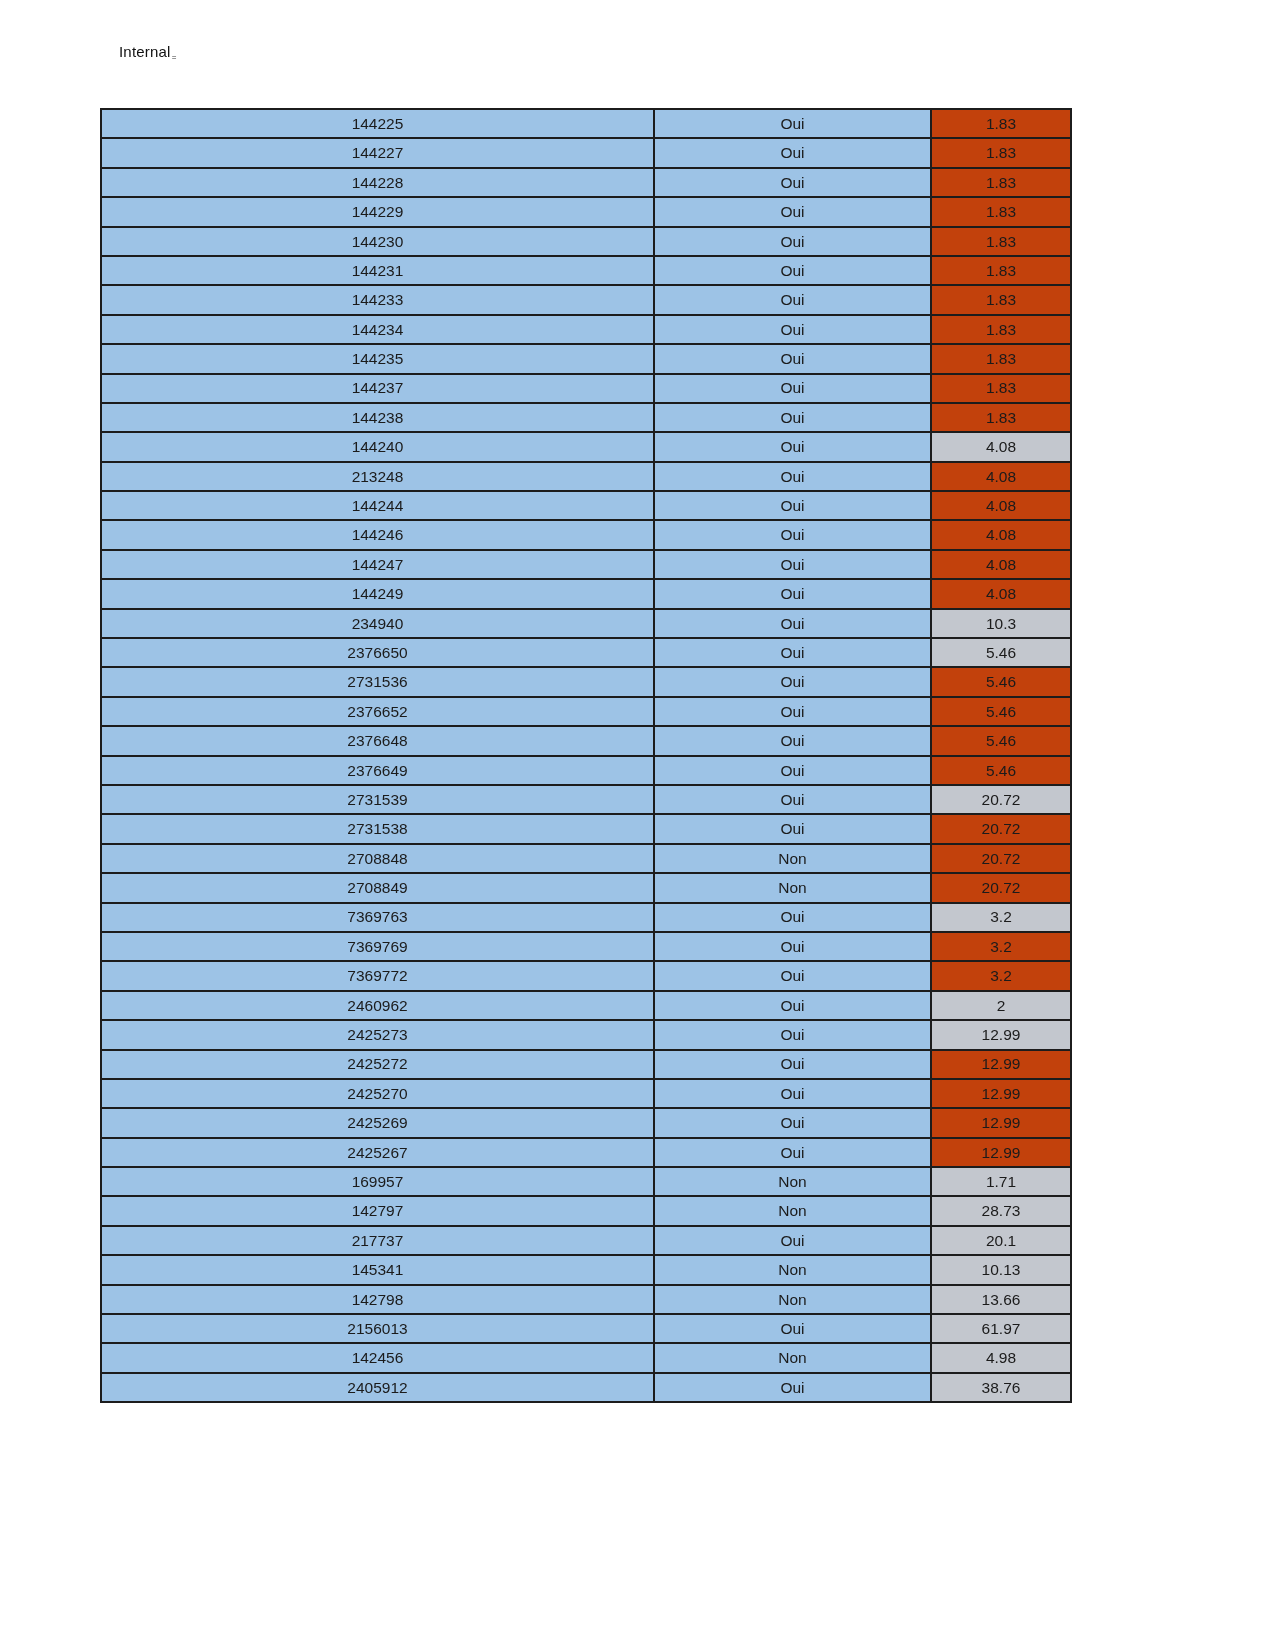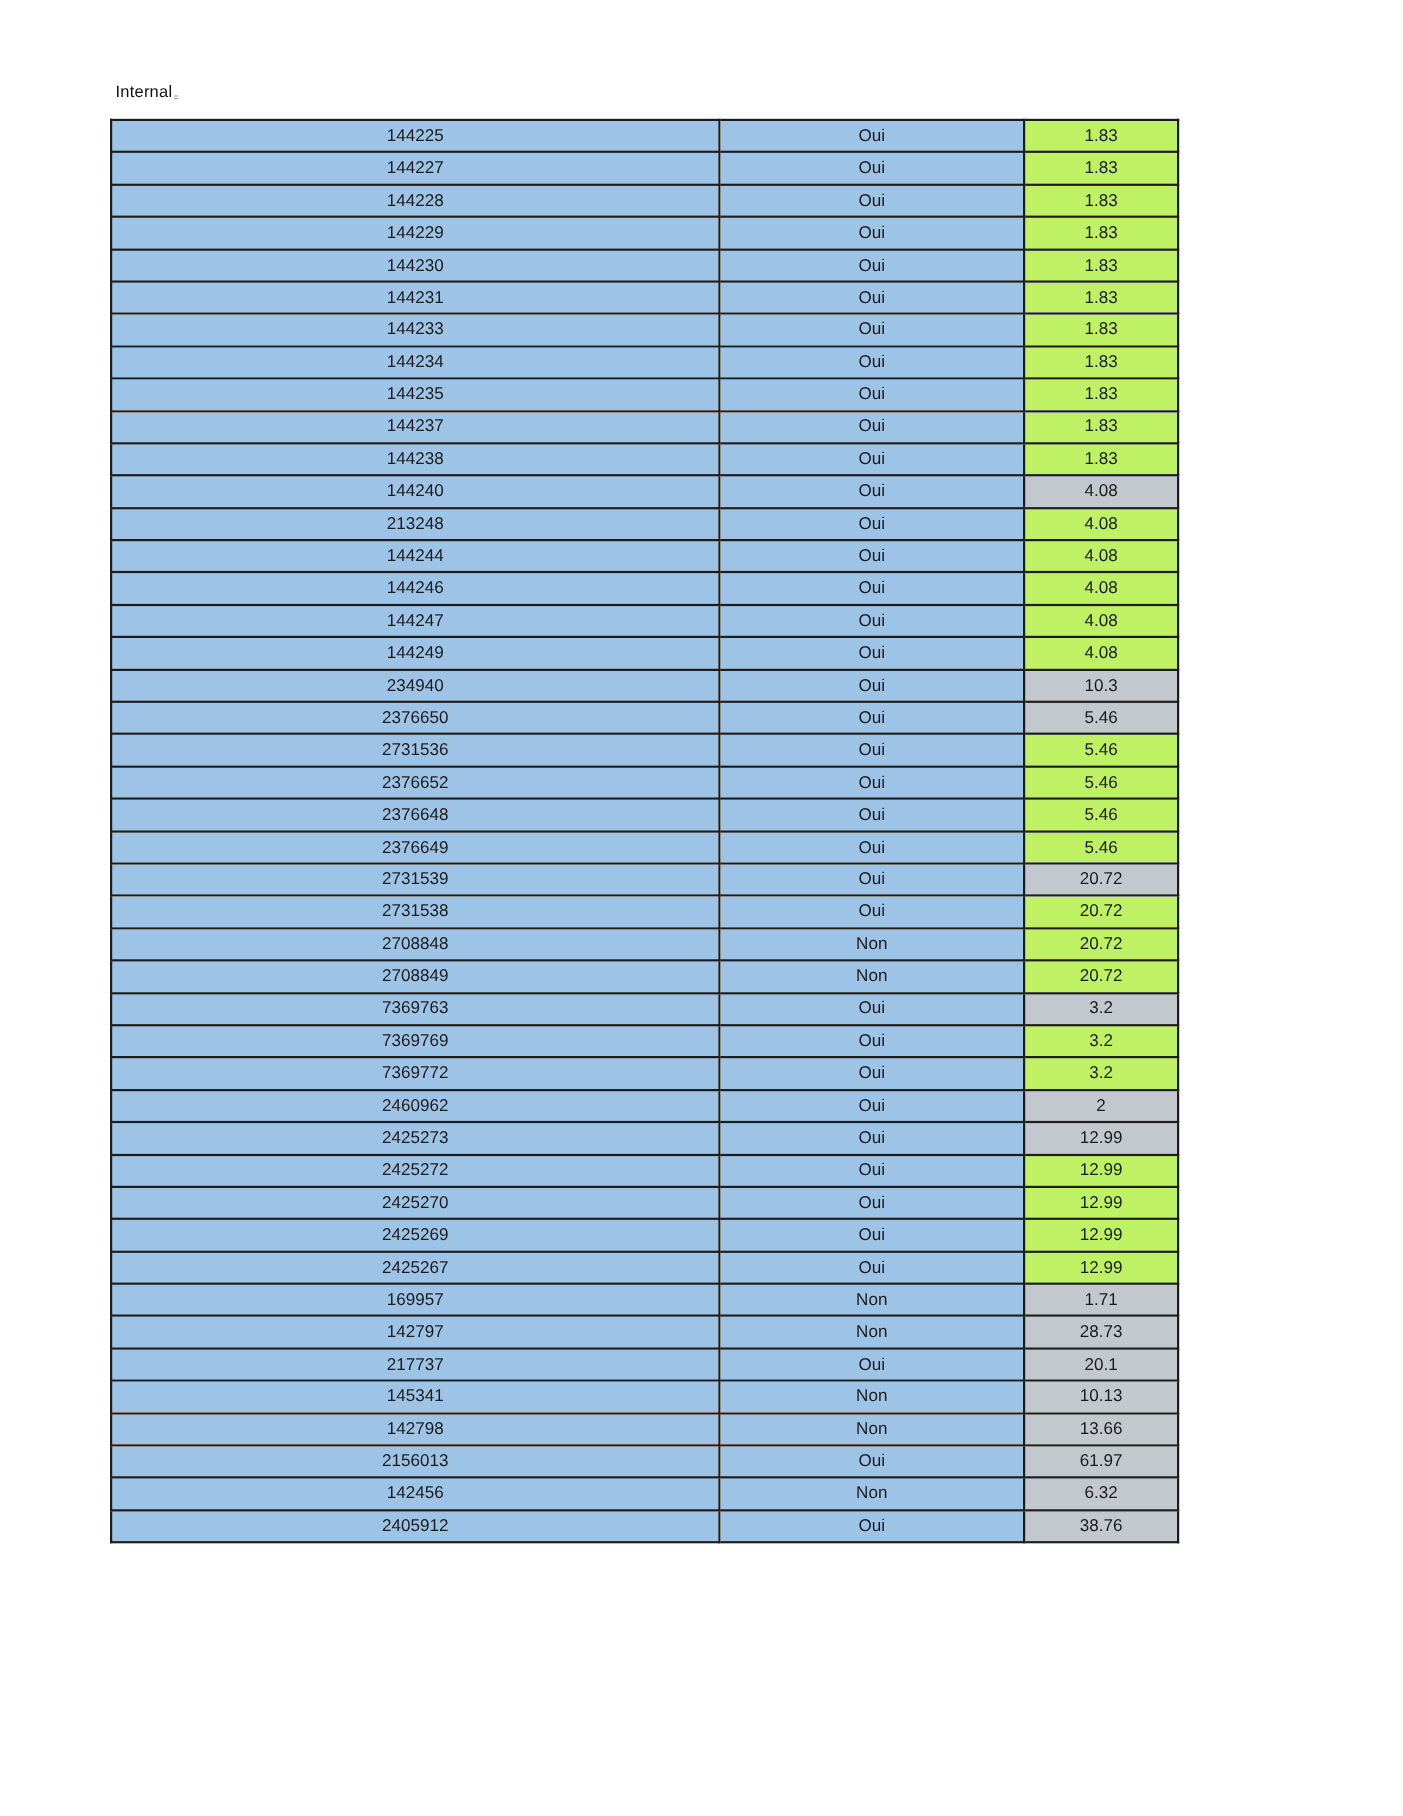--- a/index.html
+++ b/index.html
@@ -9,26 +9,25 @@
   }
   body {
     width: 1275px;
     height: 1651px;
     position: relative;
     font-family: "Liberation Sans", sans-serif;
     color: #1b1b1b;
   }
   .internal-label {
     position: absolute;
-    left: 105px;
+    left: 119px;
     top: 43px;
     font-size: 15px;
     color: #111111;
     letter-spacing: 0.2px;
-    margin-top: 32px;
   }
   .internal-label .mark {
     font-size: 8px;
     vertical-align: -3px;
     margin-left: 1px;
     color: #333333;
   }
   table.data-table {
     position: absolute;
     left: 100px;
@@ -47,21 +46,21 @@
     padding: 0 4px;
     text-align: center;
     vertical-align: middle;
     font-size: 15.5px;
     line-height: 1;
     overflow: hidden;
     white-space: nowrap;
   }
   td.c-id   { background: var(--blue, #9DC3E6); }
   td.c-flag { background: var(--blue, #9DC3E6); }
-  td.c-val  { background: #bef264; }
+  td.c-val  { background: #c2410c; }
   td.c-val.gray { background: var(--gray, #C3C7CE); }
 </style>
 </head>
 <body>
 
 <div class="internal-label">
   <span>Internal</span><span class="mark">=</span>
 </div>
 
 <table class="data-table">
@@ -277,21 +276,21 @@
         <td class="c-val gray">13.66</td>
       </tr>
       <tr>
         <td class="c-id">2156013</td>
         <td class="c-flag">Oui</td>
         <td class="c-val gray">61.97</td>
       </tr>
       <tr>
         <td class="c-id">142456</td>
         <td class="c-flag">Non</td>
-        <td class="c-val gray">6.32</td>
+        <td class="c-val gray">4.98</td>
       </tr>
       <tr>
         <td class="c-id">2405912</td>
         <td class="c-flag">Oui</td>
         <td class="c-val gray">38.76</td>
       </tr>
     </tbody>
 </table>
 
 </body></html>

